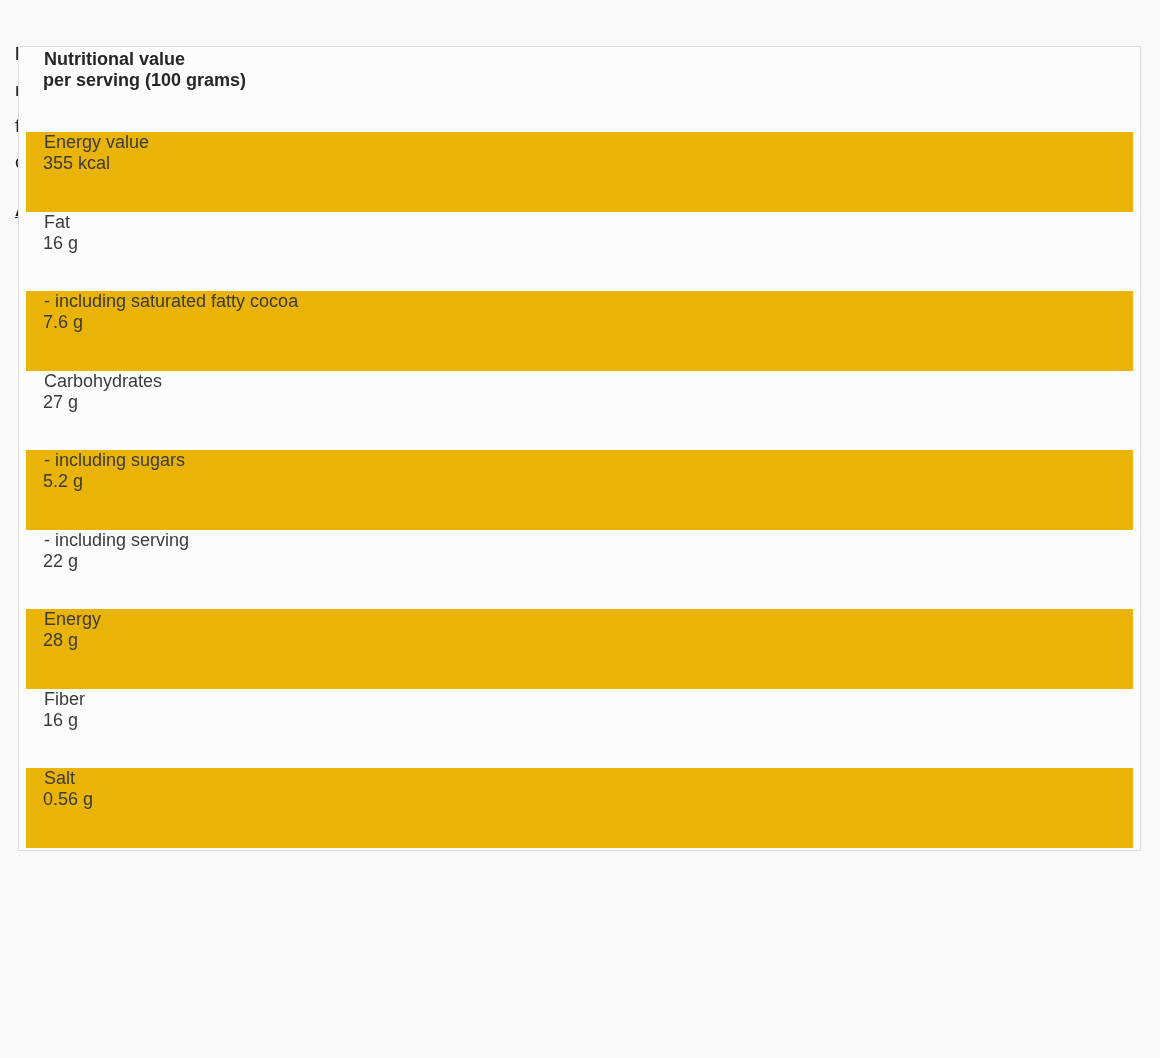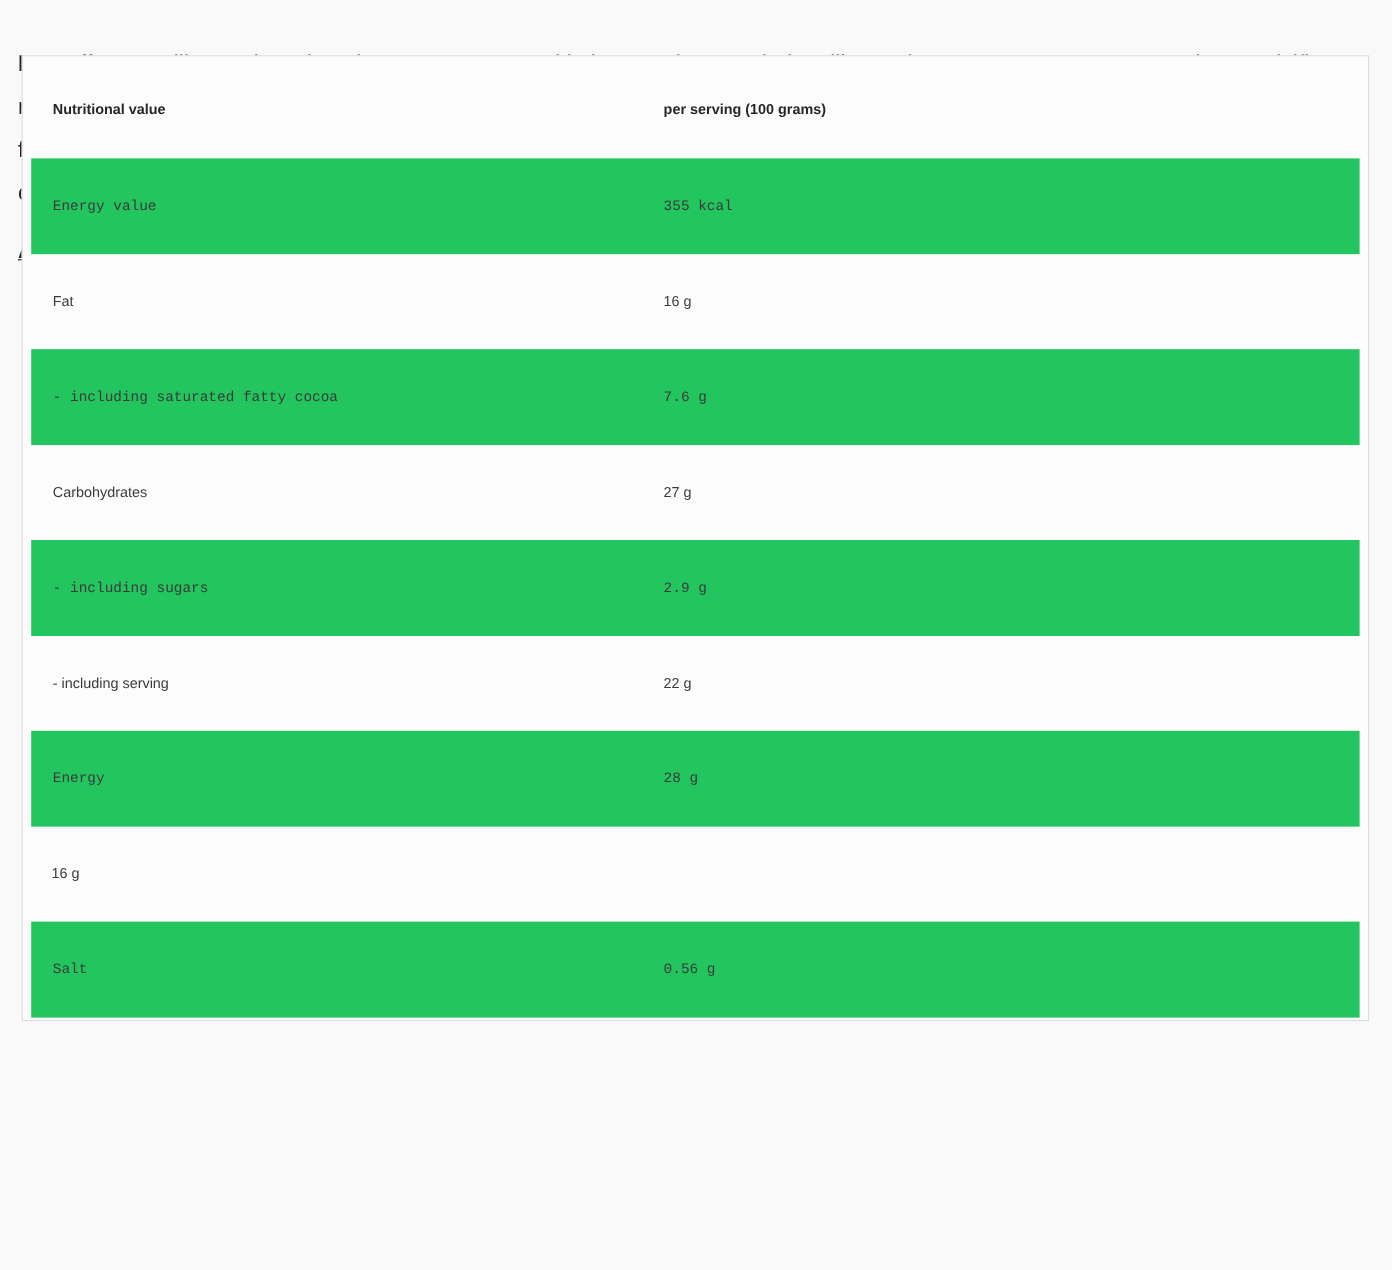--- a/index.html
+++ b/index.html
@@ -22,34 +22,34 @@
     position: absolute;
     left: 18px;
     top: 10px;
     width: 1123px;
     border: 1px solid #dedede;
     background: #fcfcfc;
     padding: 2px 7px;
   }
   .row {
     display: flex;
-    align-items: center;
+    align-items: flex-start;
     height: 79.5px;
     background: #fcfcfc;
-    font-size: 12px;
+    font-size: 18px;
     color: #3b3b3b;
+    flex-direction: column;
   }
   .row.header {
     height: 83px;
     font-weight: bold;
     color: #262626;
   }
   .row.striped {
-    background: #22c55e;
-    font-family: Liberation Mono, monospace;
+    background: #eab308;
   }
   .cell { white-space: nowrap; }
   .cell.label {
     width: 510px;
     padding-left: 18px;
   }
   .cell.value {
     flex: 1;
     padding-left: 17px;
   }
@@ -90,31 +90,32 @@
         <div class="row striped">
     <div class="cell label">- including saturated fatty cocoa</div>
     <div class="cell value">7.6 g</div>
   </div>
         <div class="row">
     <div class="cell label">Carbohydrates</div>
     <div class="cell value">27 g</div>
   </div>
         <div class="row striped">
     <div class="cell label">- including sugars</div>
-    <div class="cell value">2.9 g</div>
+    <div class="cell value">5.2 g</div>
   </div>
         <div class="row">
     <div class="cell label">- including serving</div>
     <div class="cell value">22 g</div>
   </div>
         <div class="row striped">
     <div class="cell label">Energy</div>
     <div class="cell value">28 g</div>
   </div>
         <div class="row">
+    <div class="cell label">Fiber</div>
     <div class="cell value">16 g</div>
   </div>
         <div class="row striped">
     <div class="cell label">Salt</div>
     <div class="cell value">0.56 g</div>
   </div>
       </div>
   </div>
 
   <p class="text-block ingredients"><b>Ingredients:</b><span> milk proteins, chocolate, sweetener: maltitol; cocoa butter, whole milk powder, cocoa mass, cocoa powder, emulsifier: rapeseed lecithin; aroma, oligofructose, collagen peptides, thickener: glycerol; filler: polydextrose; rapeseed oil, protein crisps: rice flour, whey protein isolate, emulsifier: sunflower lecithin; water, salt, cocoa powder, flavor, emulsifier: soy lecithin; dye: caramel; contains polyols.</span></p>

